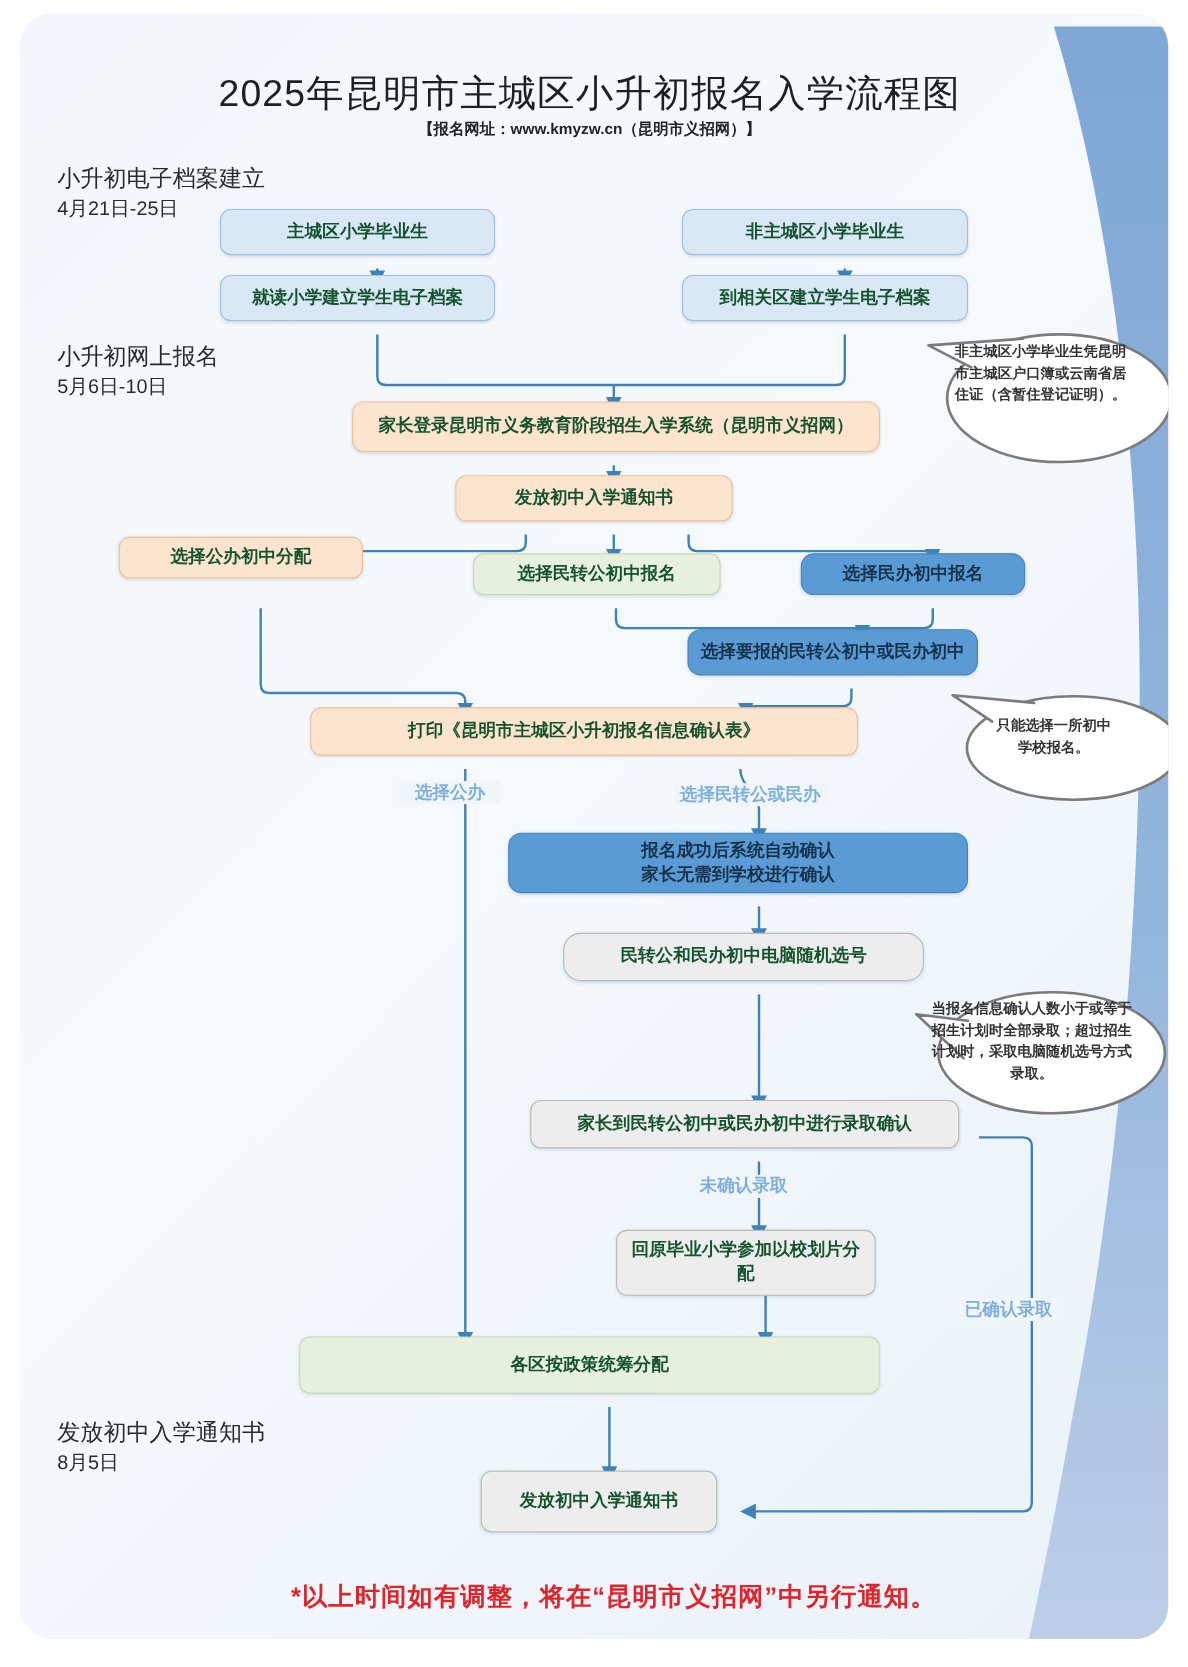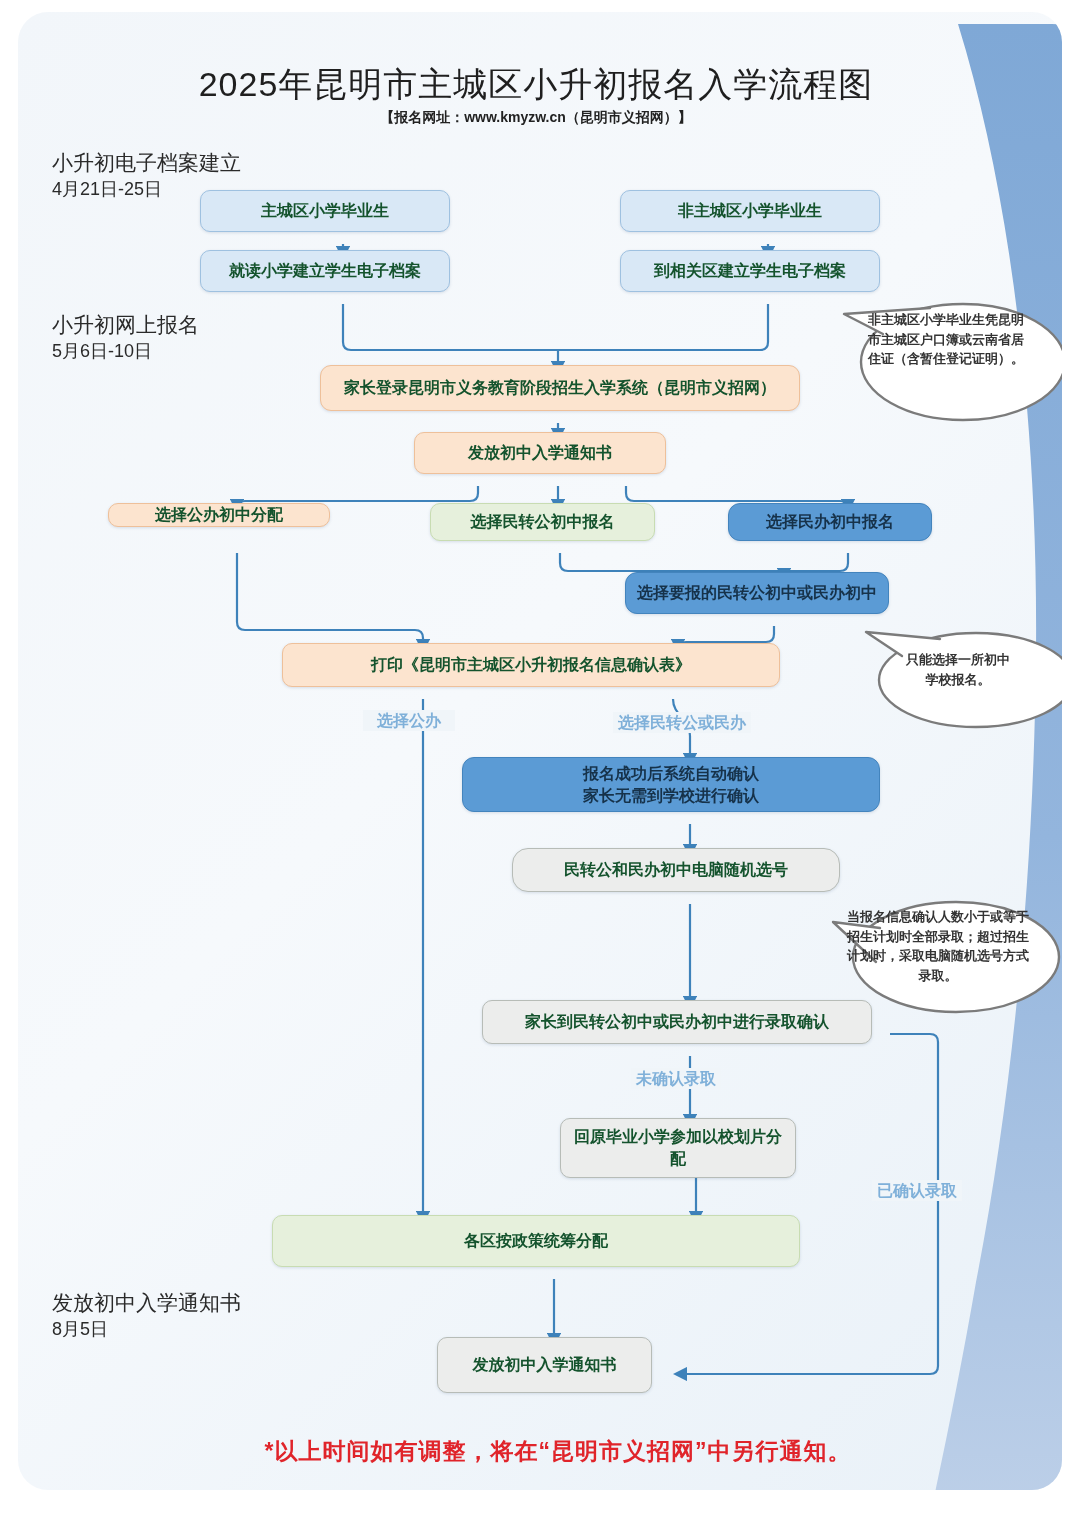--- a/index.html
+++ b/index.html
@@ -134,21 +134,21 @@
   </div>
 
   <div class="node blue-light" style="left:182px;top:178px;width:250px;height:42px;">主城区小学毕业生</div>
   <div class="node blue-light" style="left:182px;top:238px;width:250px;height:42px;">就读小学建立学生电子档案</div>
   <div class="node blue-light" style="left:602px;top:178px;width:260px;height:42px;">非主城区小学毕业生</div>
   <div class="node blue-light" style="left:602px;top:238px;width:260px;height:42px;">到相关区建立学生电子档案</div>
 
   <div class="node peach" style="left:302px;top:353px;width:480px;height:46px;border-radius:11px;">家长登录昆明市义务教育阶段招生入学系统（昆明市义招网）</div>
   <div class="node peach" style="left:396px;top:420px;width:252px;height:42px;">发放初中入学通知书</div>
 
-  <div class="node peach" style="left:90px;top:491px;width:222px;height:24px;">选择公办初中分配</div>
+  <div class="node peach" style="left:90px;top:476px;width:222px;height:38px;">选择公办初中分配</div>
   <div class="node green" style="left:412px;top:491px;width:225px;height:38px;">选择民转公初中报名</div>
   <div class="node blue" style="left:710px;top:491px;width:204px;height:38px;">选择民办初中报名</div>
 
   <div class="node blue" style="left:607px;top:560px;width:264px;height:42px;">选择要报的民转公初中或民办初中</div>
   <div class="node peach" style="left:264px;top:631px;width:498px;height:44px;">打印《昆明市主城区小升初报名信息确认表》</div>
 
   <div class="node blue" style="left:444px;top:745px;width:418px;height:55px;">
     <span>报名成功后系统自动确认</span>
     <span>家长无需到学校进行确认</span>
   </div>

